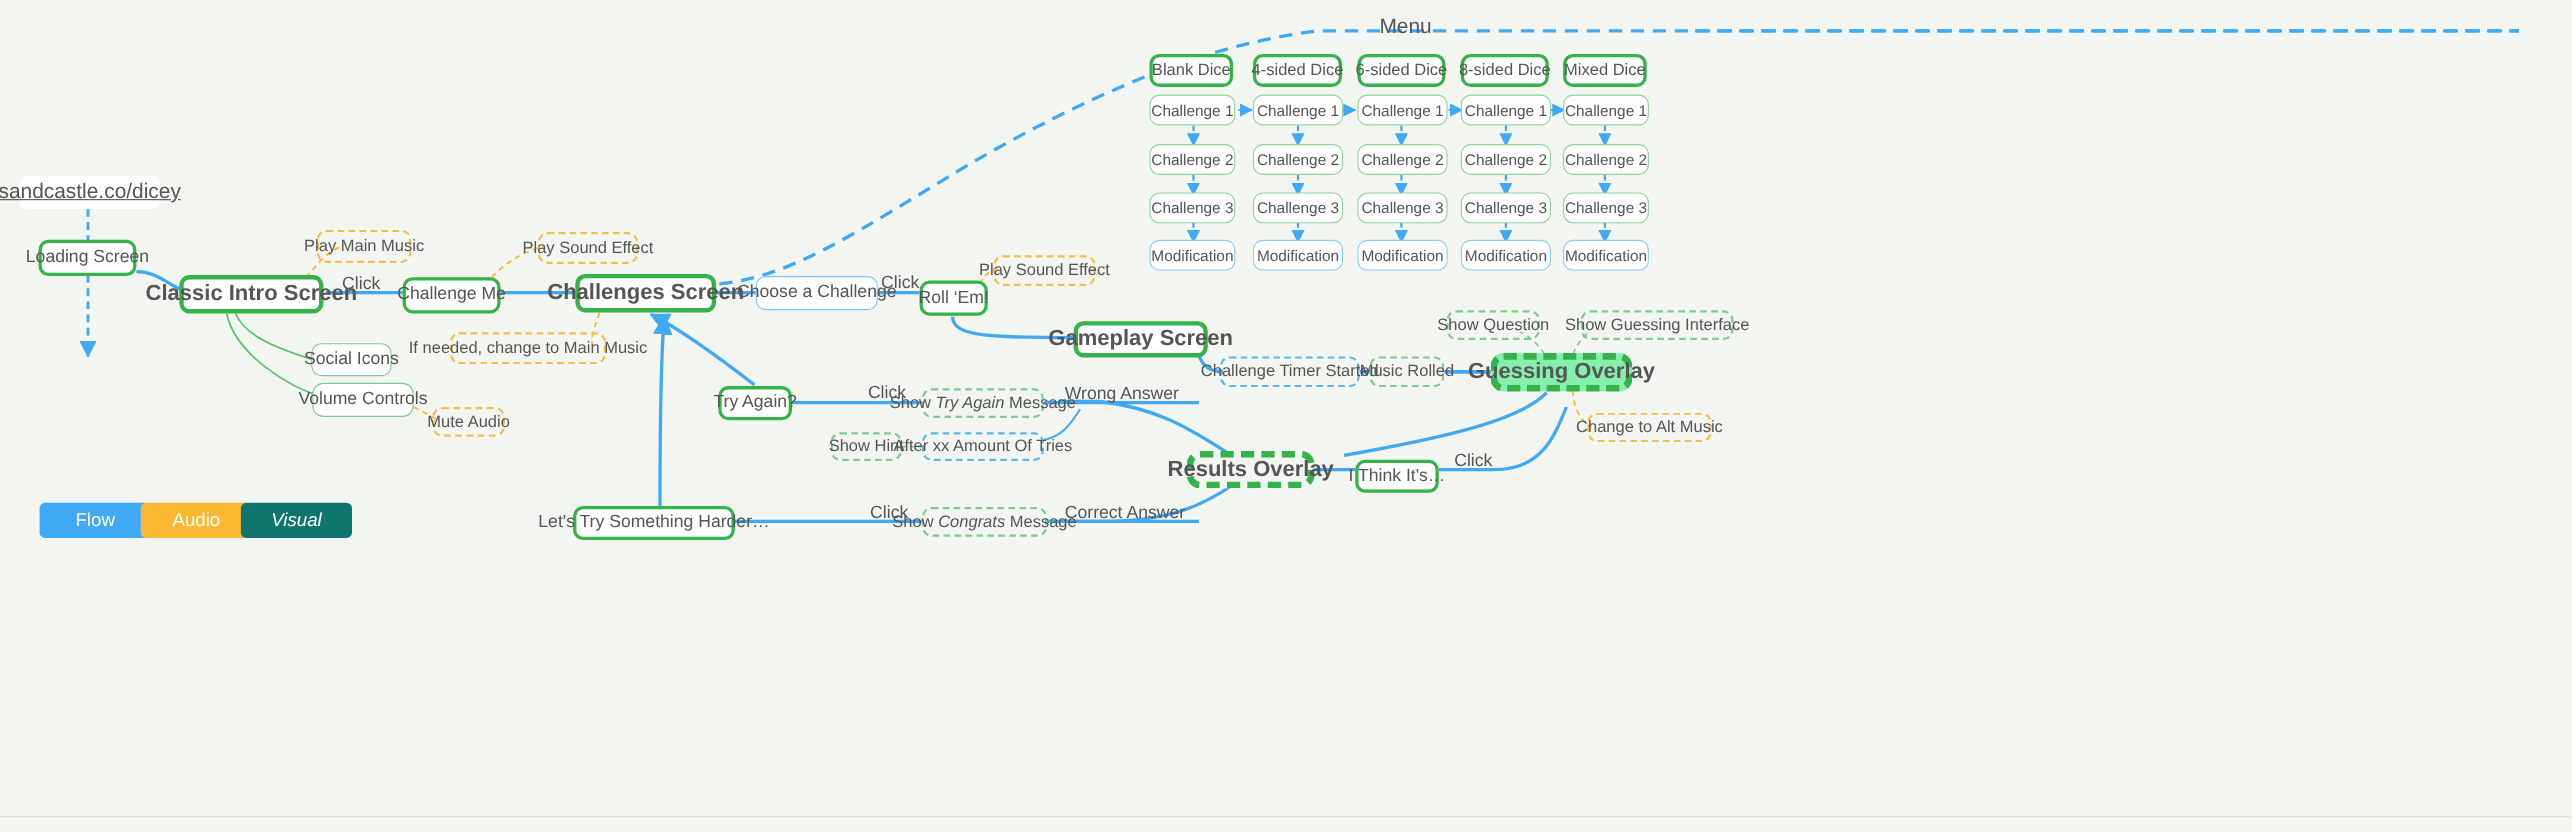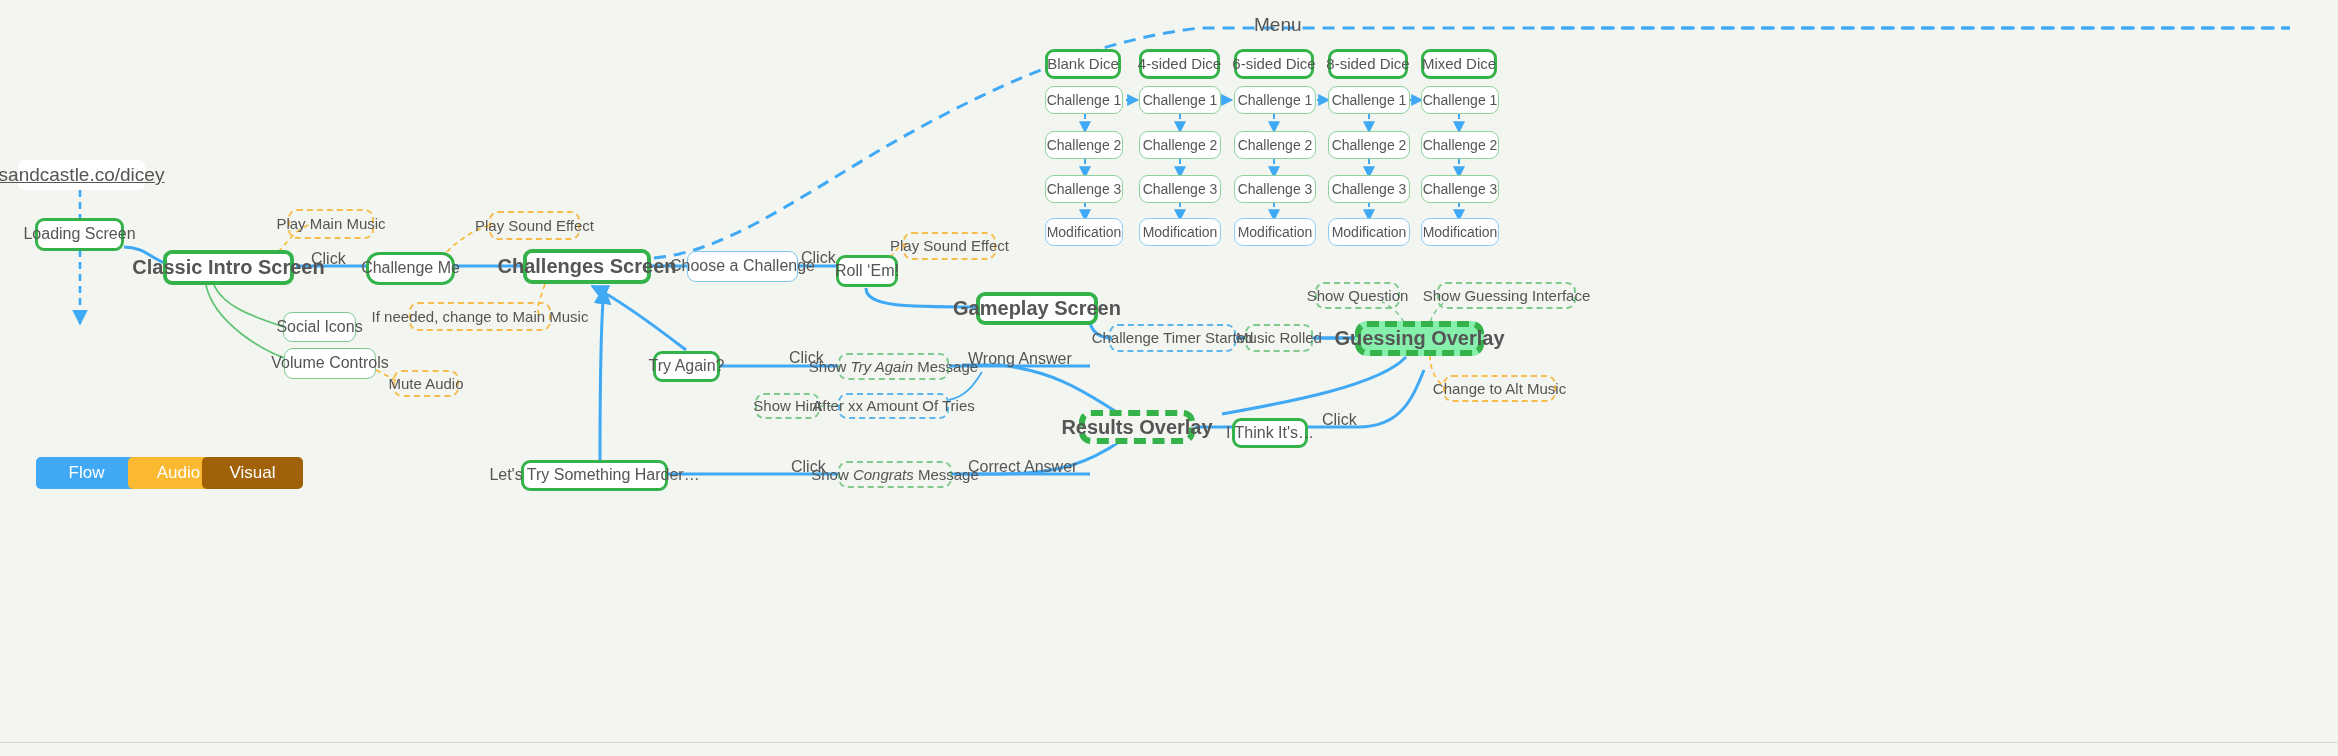--- a/index.html
+++ b/index.html
@@ -245,33 +245,33 @@
   </div>
 
   <div class="node n-green-thick" style="left:163px; top:250px; width:131px; height:35px;">
     <span>Classic Intro Screen</span>
   </div>
 
   <div class="node n-dash-orange" style="left:288px; top:209px; width:86px; height:30px;">
     <span>Play Main Music</span>
   </div>
 
-  <div class="node n-green-med" style="left:366px; top:252px; width:89px; height:33px;border-radius:13px;">
+  <div class="node n-green-med" style="left:366px; top:252px; width:89px; height:33px;">
     <span>Challenge Me</span>
   </div>
 
   <div class="node n-dash-orange" style="left:489px; top:211px; width:91px; height:29px;">
     <span>Play Sound Effect</span>
   </div>
 
   <div class="node n-green-thin" style="left:283px; top:312px; width:73px; height:30px;">
     <span>Social Icons</span>
   </div>
 
-  <div class="node n-green-thin" style="left:284px; top:348px; width:92px; height:31px;">
+  <div class="node n-green-thin" style="left:284px; top:348px; width:92px; height:31px;border-radius:10px;">
     <span>Volume Controls</span>
   </div>
 
   <div class="node n-dash-orange" style="left:393px; top:370px; width:66px; height:27px;">
     <span>Mute Audio</span>
   </div>
 
   <div class="node n-dash-orange" style="left:409px; top:302px; width:142px; height:29px;">
     <span>If needed, change to Main Music</span>
   </div>
@@ -444,21 +444,21 @@
       </div>
     </div>
 
   <div id="legend">
       <div class="legend-btn" style="left: 36px; top: 457px; background: rgb(63, 169, 245); position: absolute;">
         <span>Flow</span>
       </div>
       <div class="legend-btn" style="left: 128px; top: 457px; background: rgb(251, 184, 49); position: absolute;">
         <span>Audio</span>
       </div>
-      <div class="legend-btn" style="left: 202px; top: 457px; background: #a16207; position: absolute;">
+      <div class="legend-btn" style="left: 219px; top: 457px; background: #0f766e; position: absolute; font-style: italic;">
         <span>Visual</span>
       </div>
     </div>
 
   <div class="bottom-rule"></div>
 </div>
 
 <style>
   
   #legend .legend-btn { top: 457px !important; }

